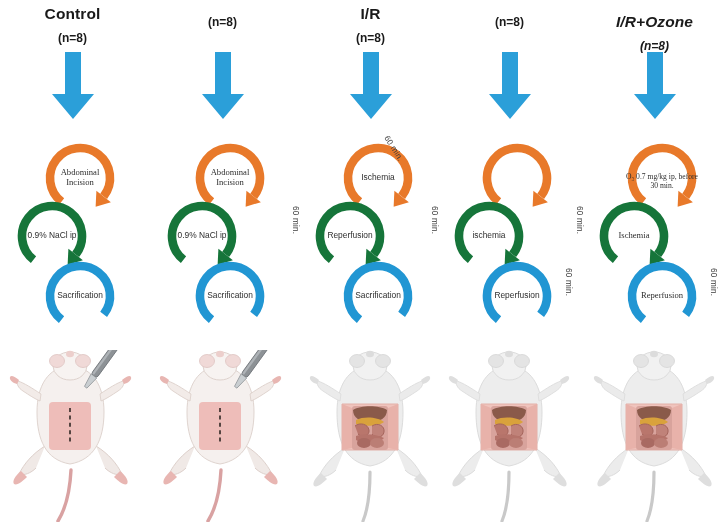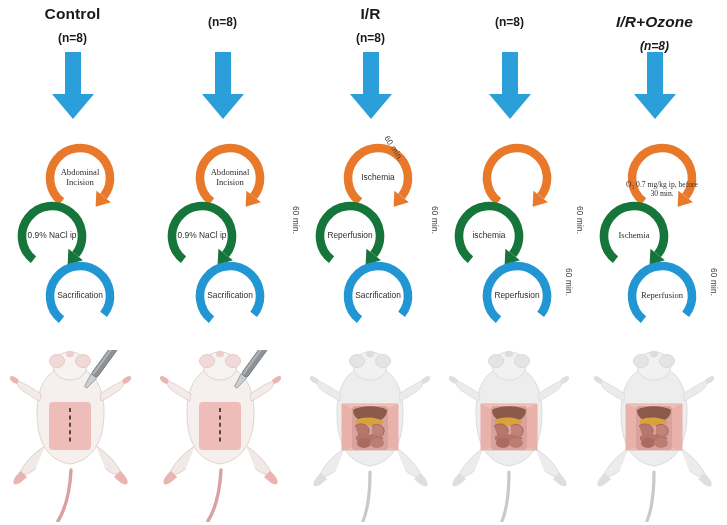--- a/index.html
+++ b/index.html
@@ -342,21 +342,21 @@
       <path d="M15 0 H31 V42 H44 L23 67 L2 42 H15 Z" fill="#2b9fd9"></path>
     </svg>
       </div>
       <div class="cycle" style="top: 136px;">
         <div style="position: absolute; left: 38px; top: 0px;">
           <svg width="84" height="84" viewBox="0 0 84 84" style="transform:rotate(0deg);">
     <path d="M23.530155740230253 65.64032260820166 A30 30 0 1 1 65.64032260820166 60.46984425976975" fill="none" stroke="#e8792a" stroke-width="8.6" stroke-linecap="butt"></path>
     <path d="M57.6367234289681 70.71398405665714 L72.8900215413835 66.1339298327658 L58.39062367501982 54.80575868677369 Z" fill="#e8792a"></path>
   </svg>
         </div>
-        <div class="lbl serif wrap" style="width: 76px; left: 42px; font-size: 7.6px; top: 37px; margin-top: 8px;">O₃ 0.7 mg/kg ip, before 30 min.</div>
+        <div class="lbl serif wrap" style="width: 76px; left: 42px; font-size: 7.6px; top: 37px;">O₃ 0.7 mg/kg ip, before 30 min.</div>
         <div style="position: absolute; left: 10px; top: 58px;">
           <svg width="84" height="84" viewBox="0 0 84 84" style="transform:rotate(0deg);">
     <path d="M23.530155740230253 65.64032260820166 A30 30 0 1 1 65.64032260820166 60.46984425976975" fill="none" stroke="#16753a" stroke-width="8.6" stroke-linecap="butt"></path>
     <path d="M57.6367234289681 70.71398405665714 L72.8900215413835 66.1339298327658 L58.39062367501982 54.80575868677369 Z" fill="#16753a"></path>
   </svg>
         </div>
         <div class="lbl serif" style="width: 120px; left: -8px; font-size: 8.6px; top: 95px;">Ischemia</div>
         <div style="position: absolute; left: 38px; top: 118px;">
           <svg width="84" height="84" viewBox="0 0 84 84" style="transform:rotate(0deg);">
     <path d="M23.530155740230253 65.64032260820166 A30 30 0 1 1 65.64032260820166 60.46984425976975" fill="none" stroke="#2196d3" stroke-width="8.6" stroke-linecap="butt"></path>

